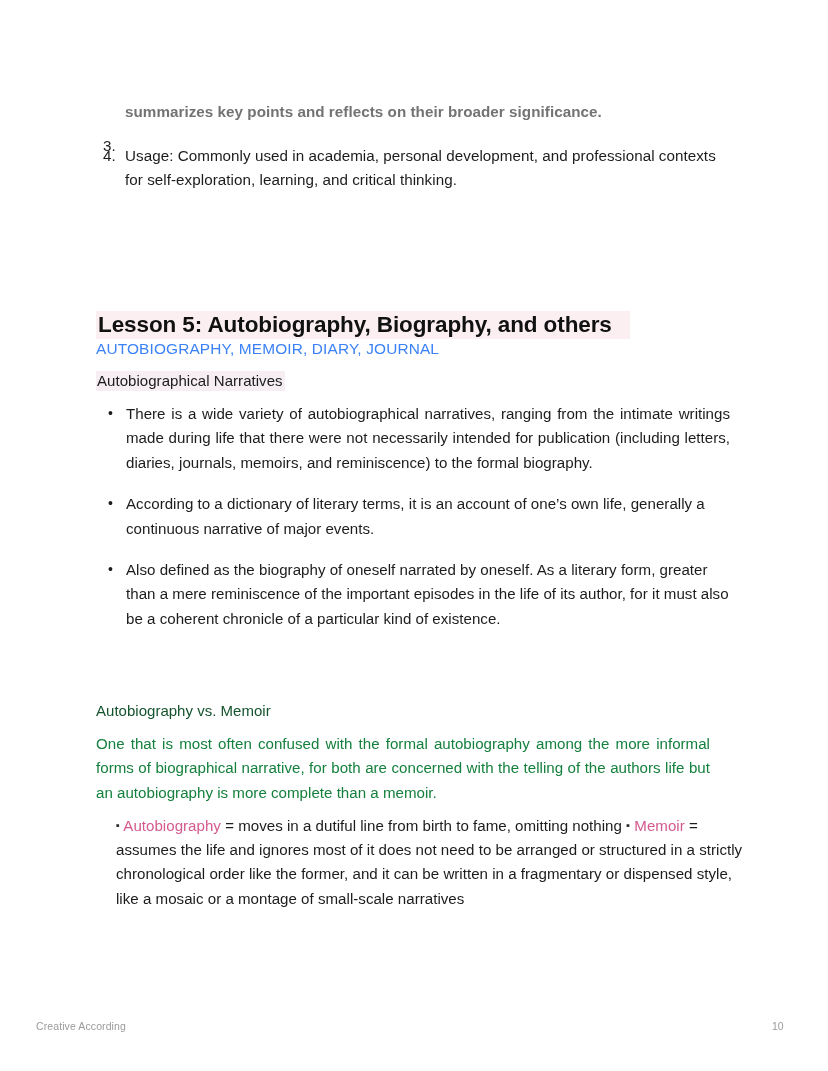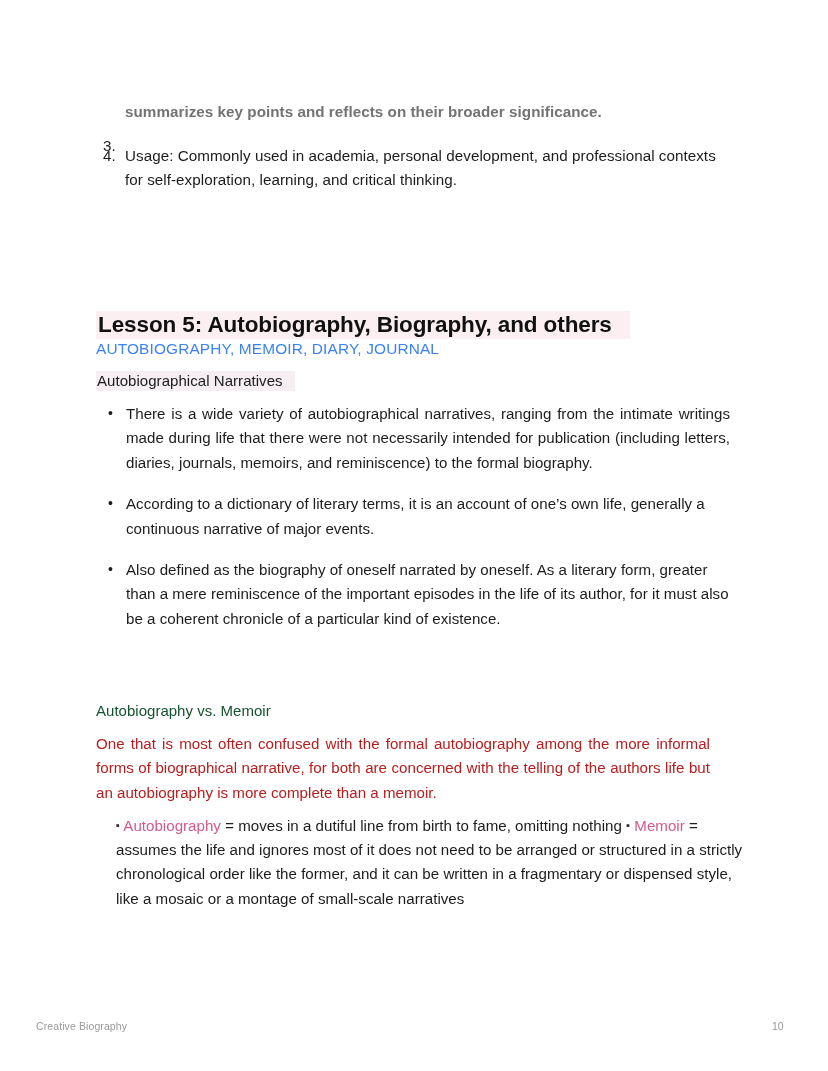--- a/index.html
+++ b/index.html
@@ -101,21 +101,21 @@
     position: absolute;
     left: 0;
     top: 370px;
     font-size: 15px;
     line-height: 22px;
     color: #1c1c1c;
     letter-spacing: 0.05px;
   }
   .section-label .hl2 {
     background: #f6eef2;
-    padding: 1px 12px 2px 1px;
+    padding: 1px 2px 2px 1px;
   }
 
   
   .bul-list {
     position: absolute;
     left: 0;
     top: 402px;
     width: 634px;
     list-style: none;
     margin: 0;
@@ -152,21 +152,21 @@
     color: #14532d;
     letter-spacing: 0.02px;
   }
   .cmp-para {
     position: absolute;
     left: 0;
     top: 732px;
     width: 614px;
     font-size: 15.1px;
     line-height: 24.4px;
-    color: #b91c1c;
+    color: #15803d;
     text-align: justify;
     letter-spacing: 0.02px;
   }
 
   .terms-para {
     position: absolute;
     left: 0;
     top: 813px;
     width: 634px;
     font-size: 15.1px;
@@ -256,15 +256,15 @@
       <span class="sq-bullet">▪</span>
       <span class="term-pink">Autobiography</span>
       <span>= moves in a dutiful line from birth to fame, omitting nothing</span>
       <span class="sq-bullet">▪</span>
       <span class="term-pink">Memoir</span>
       <span>= assumes the life and ignores most of it does not need to be arranged or structured in a strictly chronological order like the former, and it can be written in a fragmentary or dispensed style, like a mosaic or a montage of small-scale narratives</span>
     </div>
 
   </div>
 
-  <div class="footer-left">Creative Biography</div>
+  <div class="footer-left">Creative According</div>
   <div class="footer-right">10</div>
 </div>
 
 </body></html>

